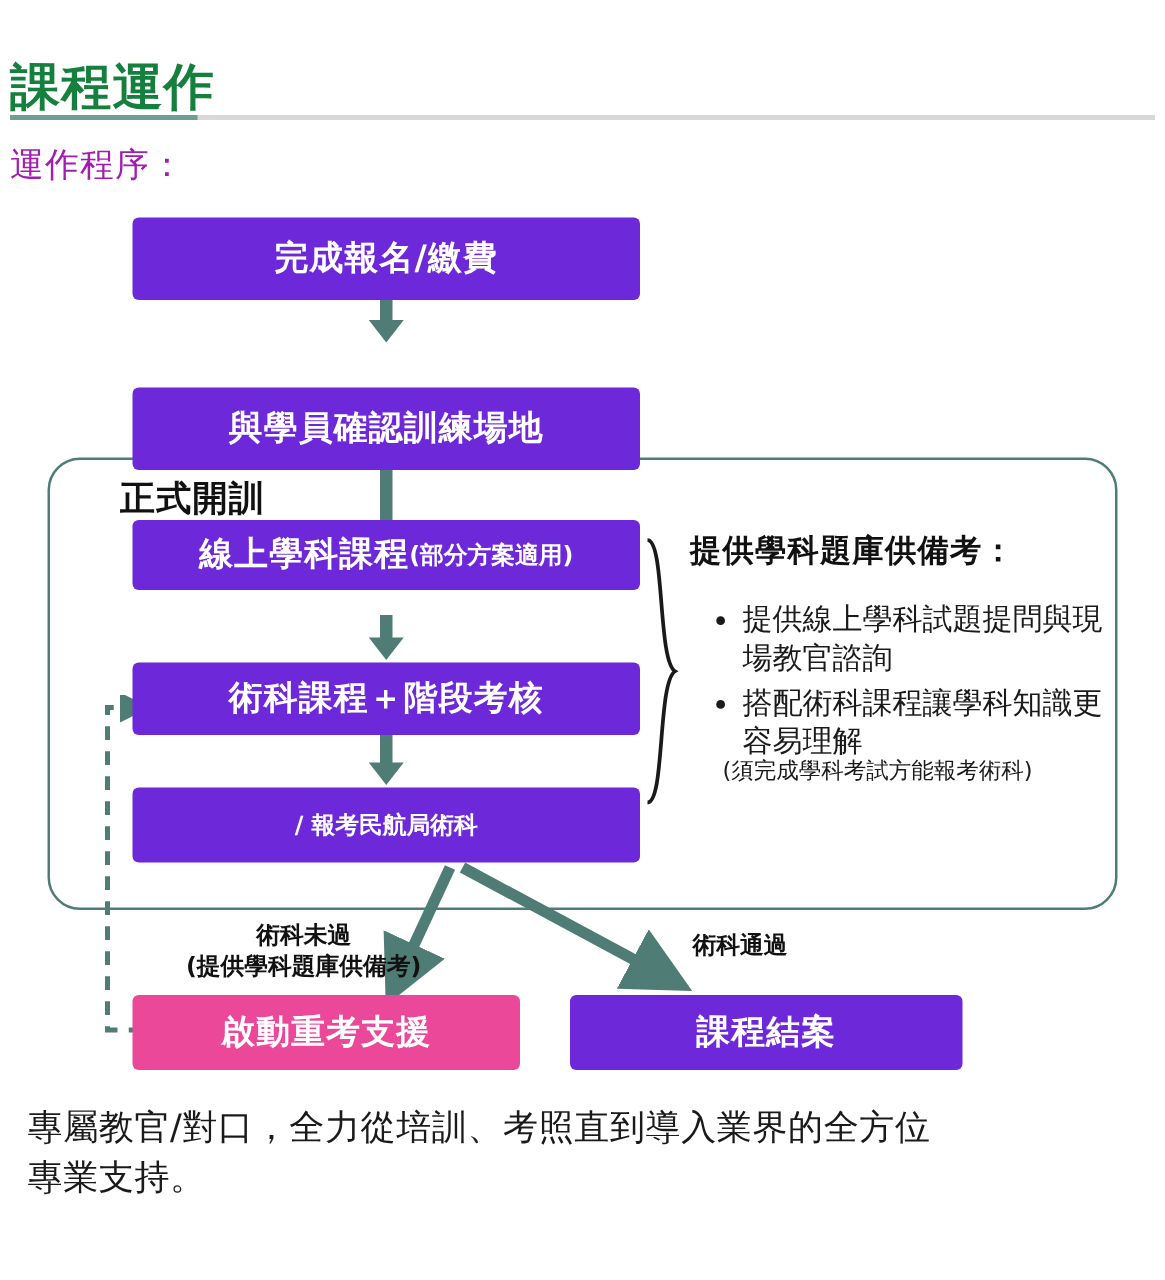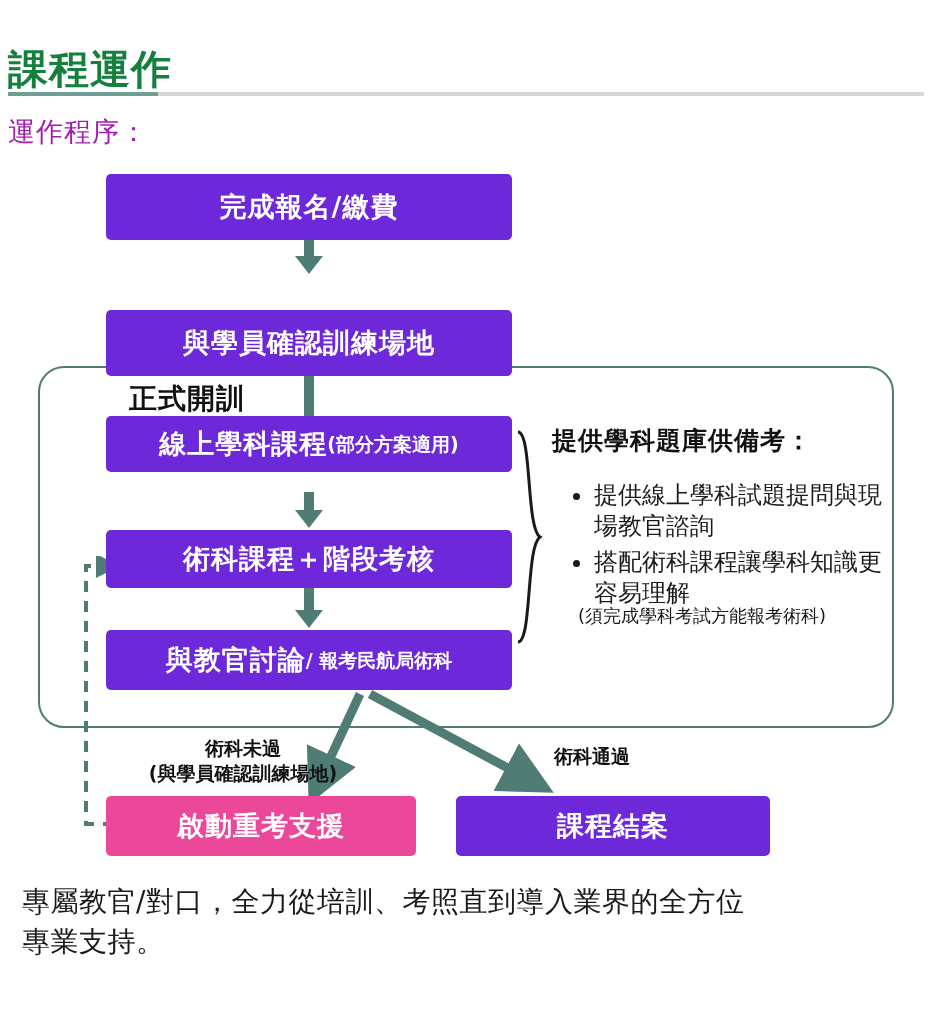--- a/index.html
+++ b/index.html
@@ -95,21 +95,20 @@
     box-sizing: border-box;
   }
   .group-label {
     position: absolute;
     left: 96px;
     top: 380px;
     font-size: 28px;
     font-weight: bold;
     color: #111111;
     letter-spacing: 1px;
-    margin-left: 33px;
   }
 
   
   .v-arrow {
     position: absolute;
     width: 10px;
     background: #4f7d76;
   }
   .v-arrow::after {
     content: "";
@@ -251,35 +250,34 @@
 <div class="box" id="box-online">
   <span class="main">線上學科課程</span>
   <span class="sub">(部分方案適用)</span>
 </div>
 
 <div class="box" id="box-practice">
   <span class="main">術科課程＋階段考核</span>
 </div>
 
 <div class="box" id="box-discuss">
-  <span class="main">與教官討論</span>
   <span class="sub">/ 報考民航局術科</span>
 </div>
 
 <div class="box" id="box-retake">
   <span class="main">啟動重考支援</span>
 </div>
 
 <div class="box" id="box-finish">
   <span class="main">課程結案</span>
 </div>
 
 <div class="branch-label" id="label-fail">
   <div>術科未過</div>
-  <div>(與學員確認訓練場地)</div>
+  <div>(提供學科題庫供備考)</div>
 </div>
 <div class="branch-label" id="label-pass">術科通過</div>
 
 <svg class="brace" viewBox="0 0 28 214" preserveAspectRatio="none">
   <path d="M2,2 C16,2 10,98 24,107 C10,116 16,212 2,212" fill="none" stroke="#1a1a1a" stroke-width="3"></path>
 </svg>
 
 <div class="notes-title">提供學科題庫供備考：</div>
 <div class="notes-list">
   <ul>

